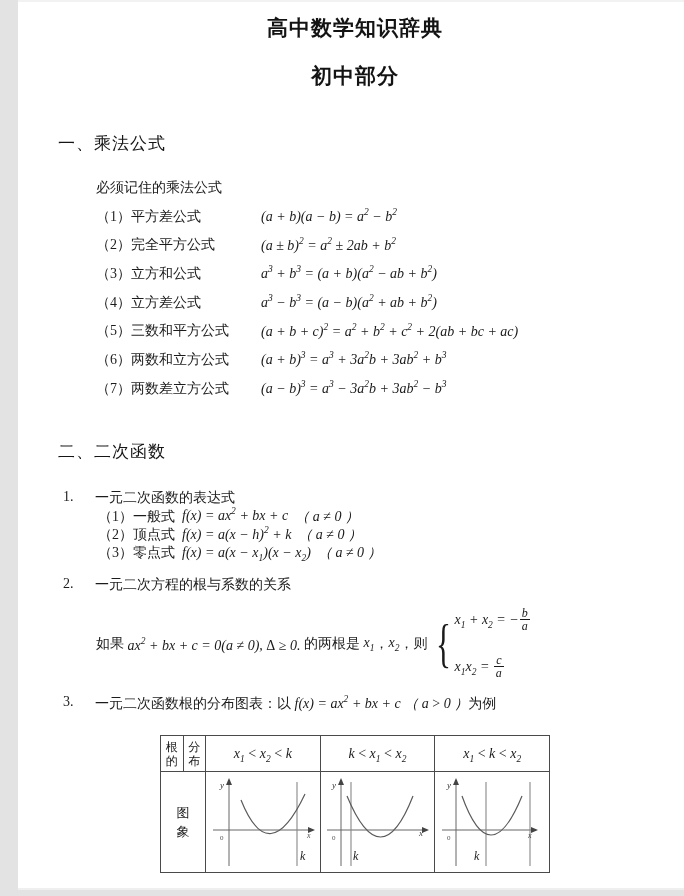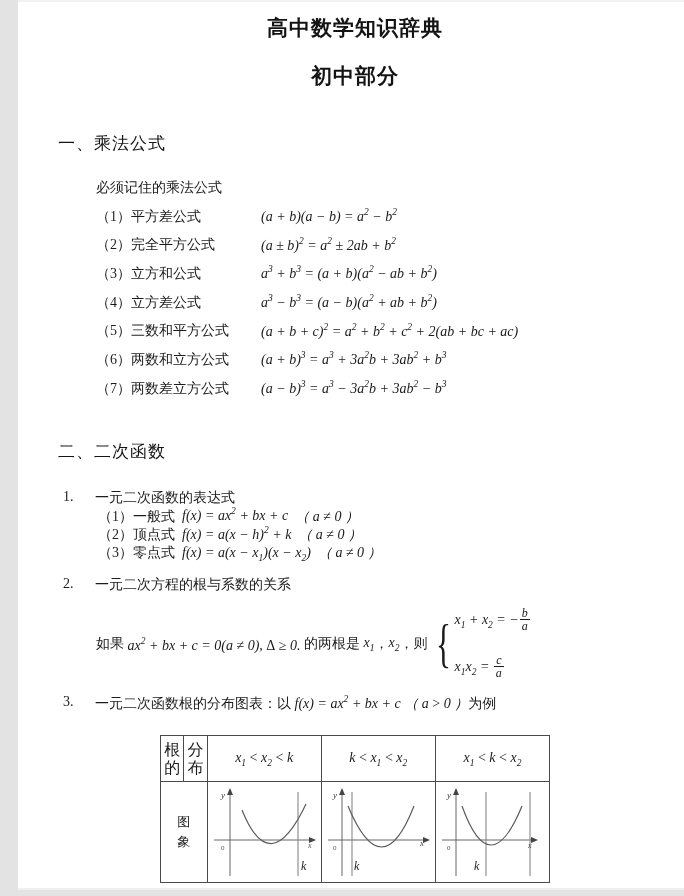--- a/index.html
+++ b/index.html
@@ -174,21 +174,21 @@
     border: 1px solid #4a4a4a;
   }
   .dist-table td {
     border: 1px solid #4a4a4a;
     text-align: center;
     vertical-align: middle;
     padding: 0;
   }
   .hdr-rootcell {
     width: 22px;
-    font-size: 16px;
+    font-size: 12px;
     line-height: 1.15;
     color: #1c1c1c;
     padding: 5px 2px 3px 2px !important;
   }
   .hdr-rootcell .l { display: block; }
   .row-head {
     width: 44px;
     font-size: 13px;
     line-height: 1.5;
     color: #1c1c1c;

